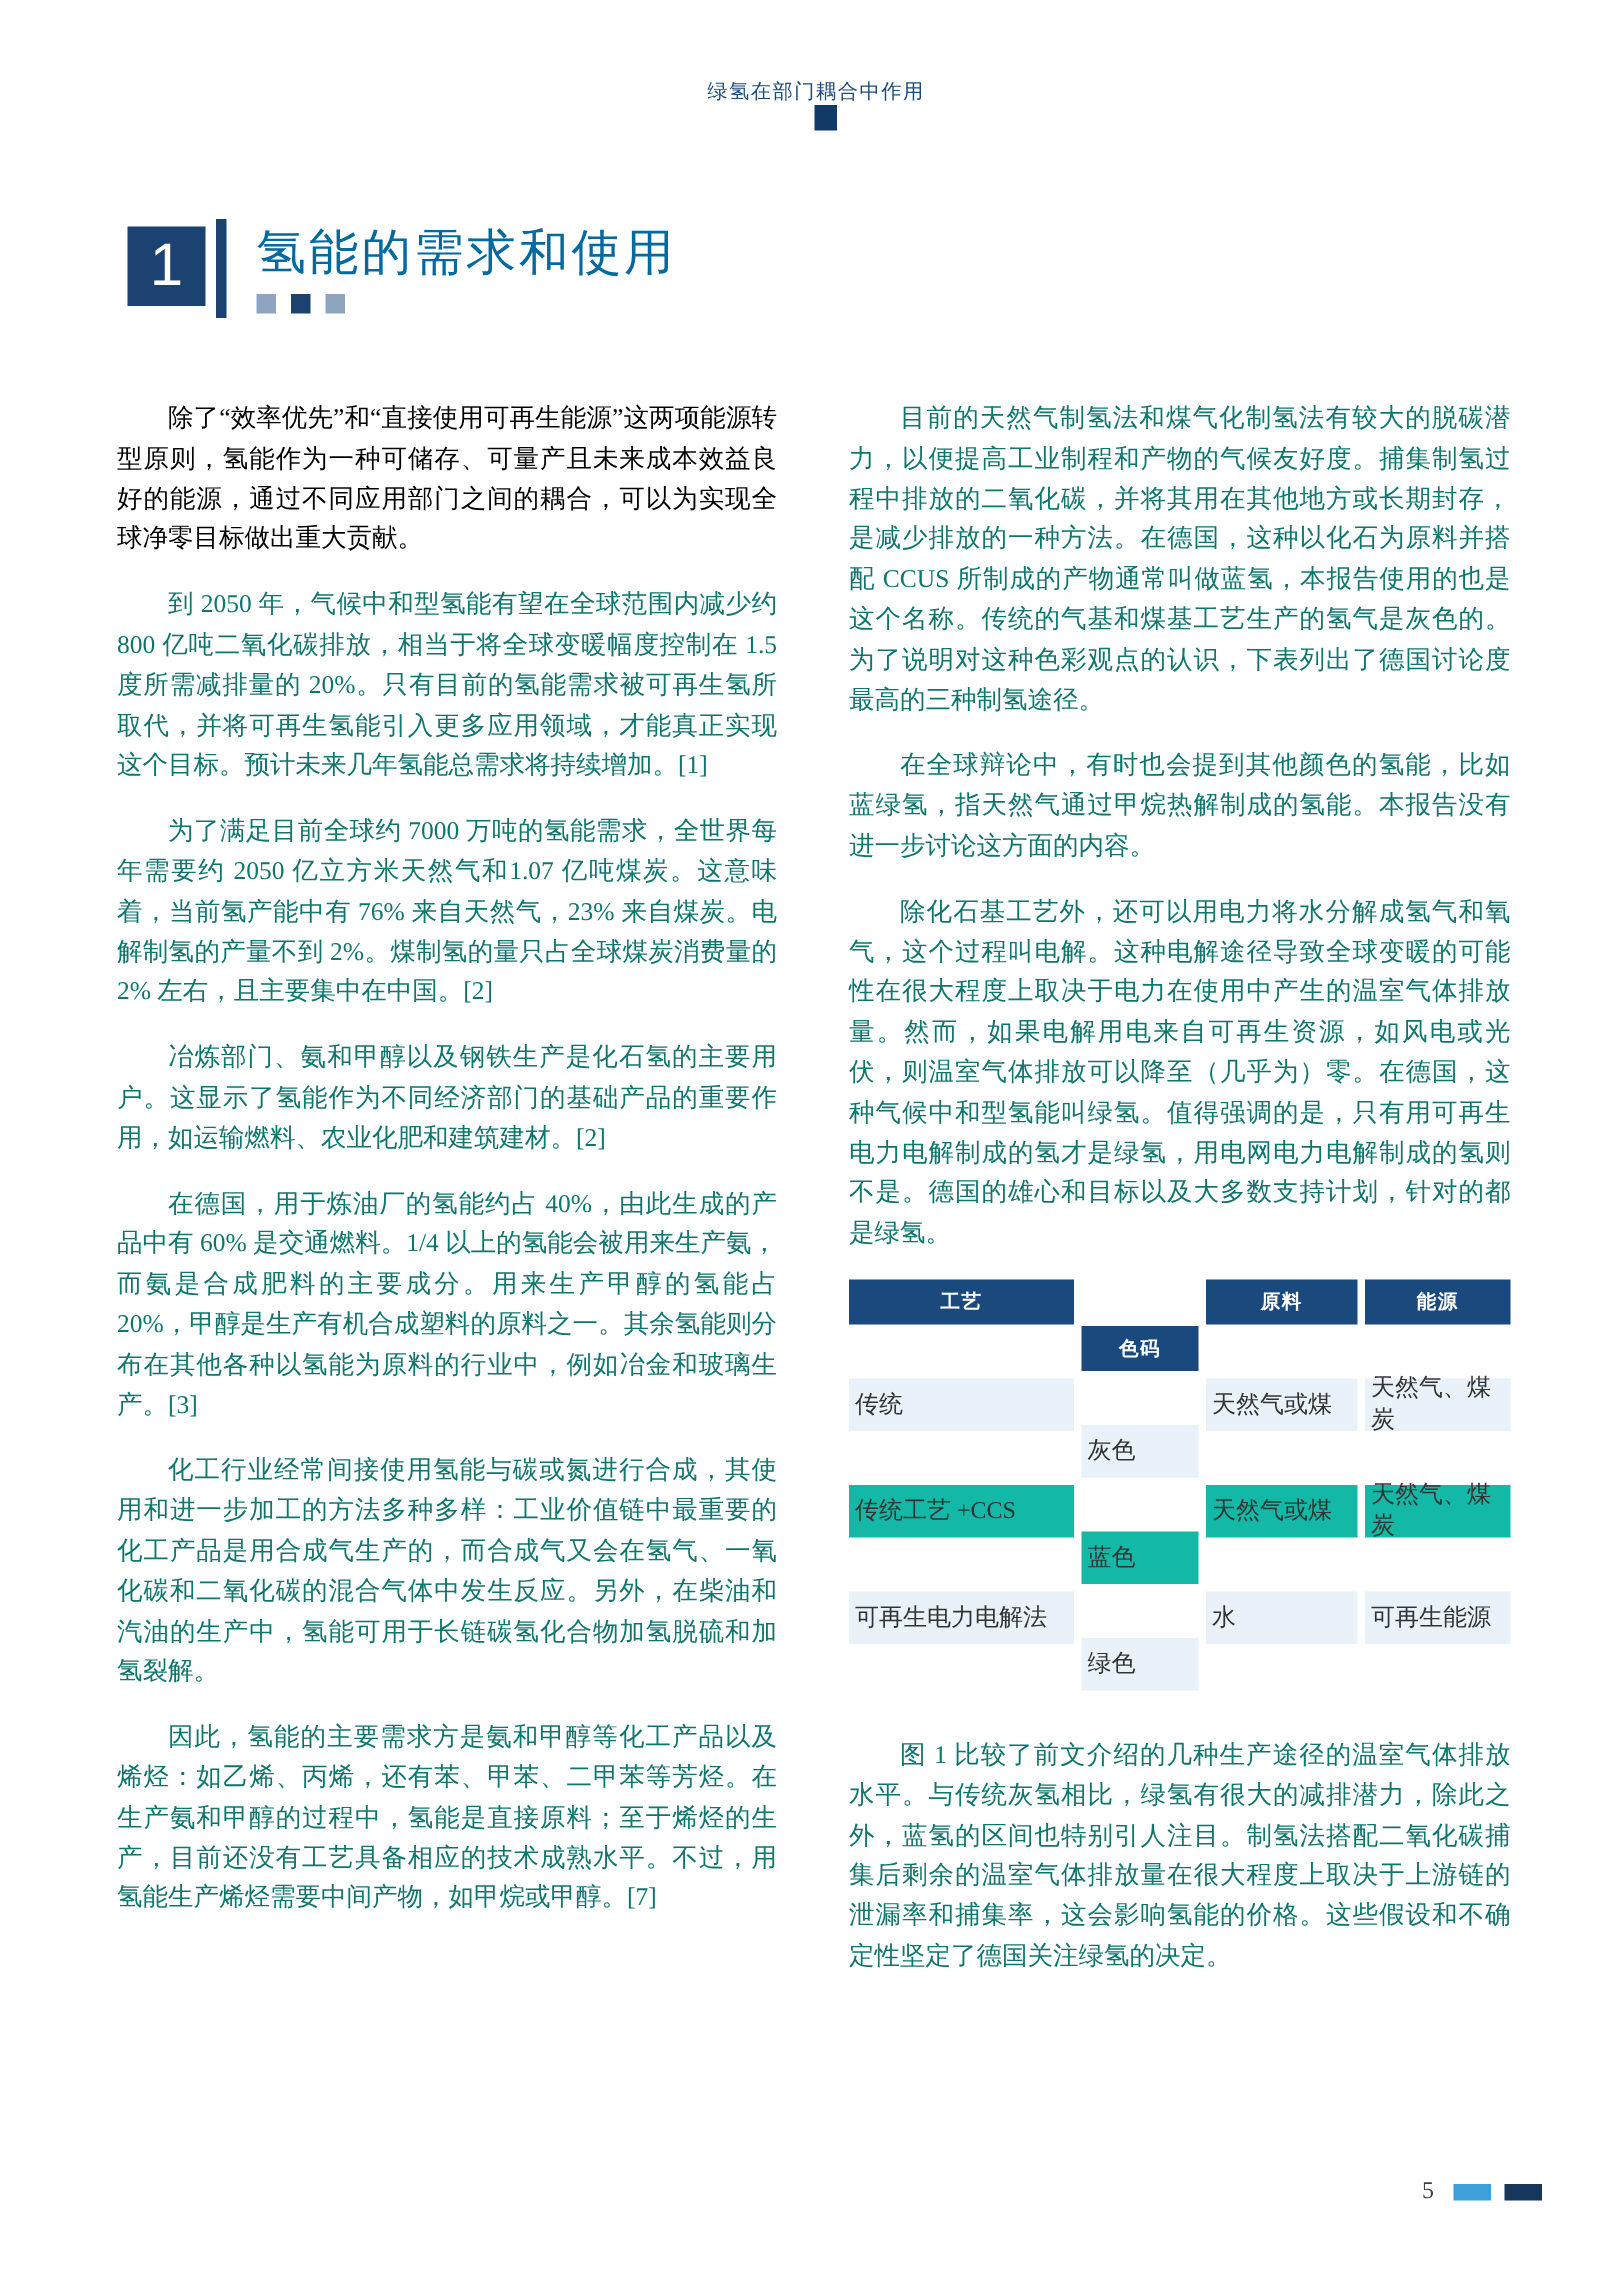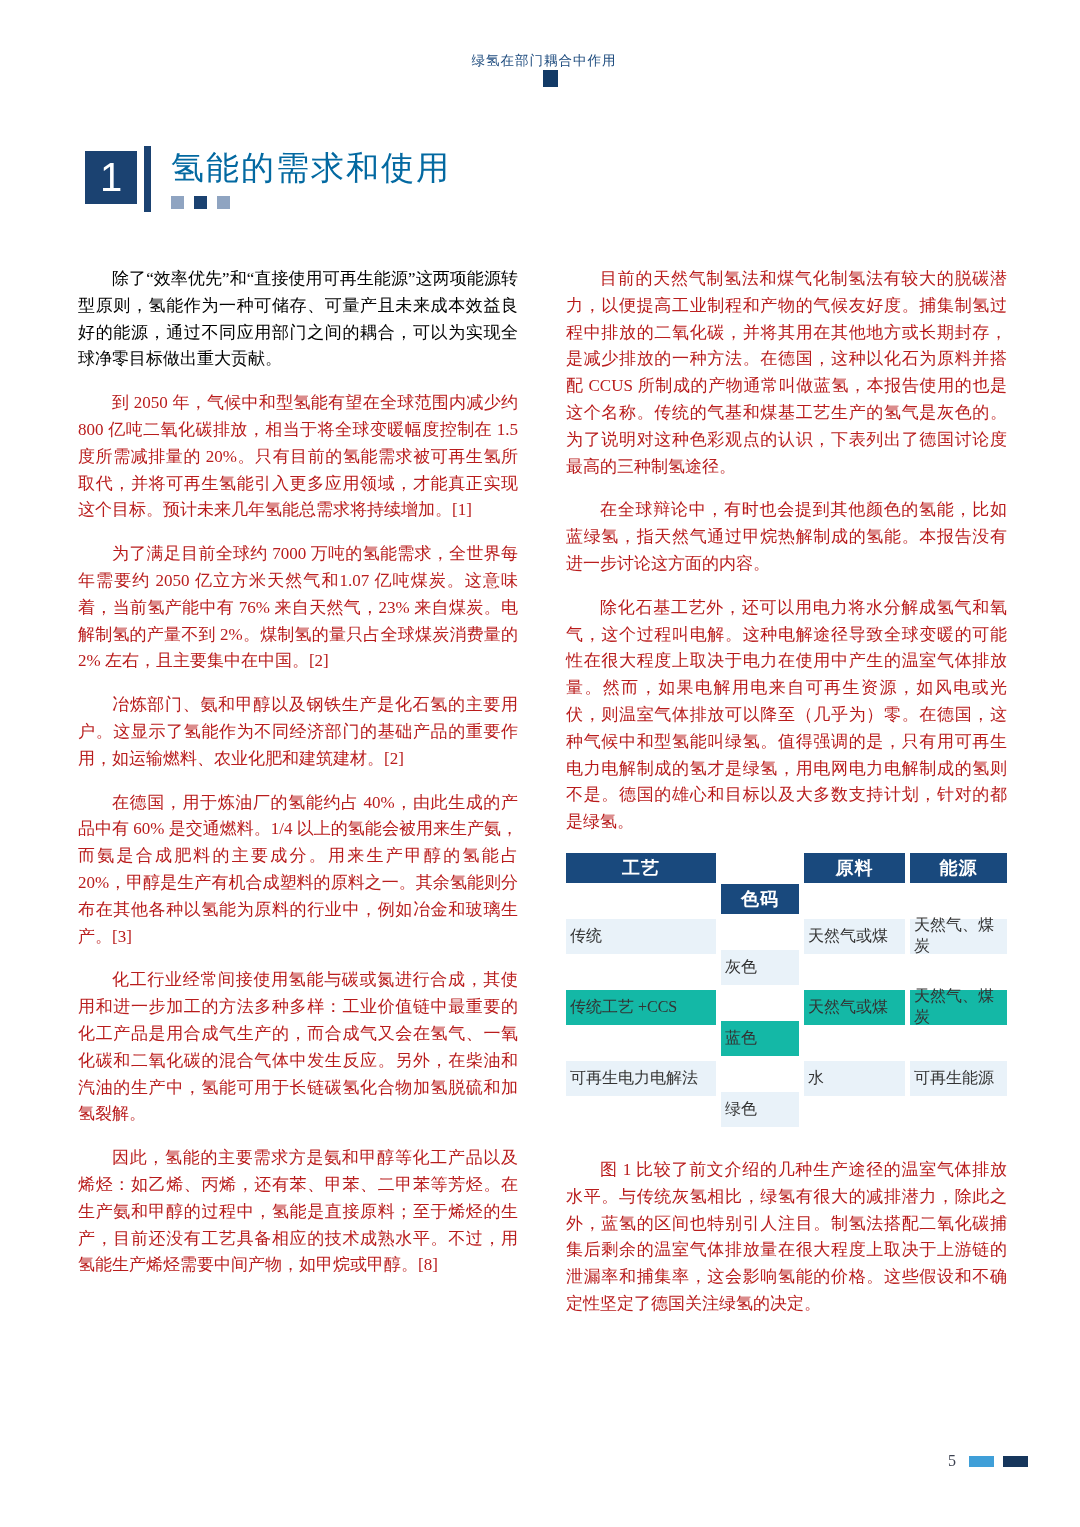--- a/index.html
+++ b/index.html
@@ -46,33 +46,33 @@
   .sq.light { background:#8fa4c1; }
   .sq.dark  { background:#1b4271; }
   
   .col { position:absolute; top:266px; width:440px; }
   .col-left  { left:78px; }
   .col-right { left:566px; width:441px; }
   .para {
     font-size:17px; line-height:26.8px;
     text-align:justify; text-indent:2em;
     margin-bottom:17px;
-    color:#b91c1c;
+    color:#0f766e;
   }
   .para.blue { color:#000000; }
   
   .pathway-table { margin:14px 0 30px; font-size:16px; }
   .t-row { display:flex; gap:5px; margin-bottom:5px; }
   .t-cell { display:flex; align-items:center; }
   .c0 { width:150px; } .c1 { width:78px;margin-top:31px; } .c2 { width:101px; } .c3 { flex:1; }
   .t-head .t-cell {
     background:#19497d; color:#ffffff;
     font-family:"Liberation Sans","DejaVu Sans",sans-serif;
     font-weight:bold; justify-content:center;
-    height:30px; font-size:18px; letter-spacing:1px;
+    height:30px; font-size:13px; letter-spacing:1px;
   }
   .t-body .t-cell {
     height:35px; padding:0 4px; color:#333333;
     font-family:"Liberation Serif","DejaVu Serif",serif;
   }
   .r-light .t-cell { background:#e9f2f9; }
   .r-mid   .t-cell { background:#14b8a6; }
   
   .page-footer {
     position:absolute; top:1452px; right:52px;
@@ -109,21 +109,21 @@
     </div>
   </section>
 
   <div class="col col-left">
     <p class="para blue">除了“效率优先”和“直接使用可再生能源”这两项能源转型原则，氢能作为一种可储存、可量产且未来成本效益良好的能源，通过不同应用部门之间的耦合，可以为实现全球净零目标做出重大贡献。</p>
     <p class="para">到 2050 年，气候中和型氢能有望在全球范围内减少约 800 亿吨二氧化碳排放，相当于将全球变暖幅度控制在 1.5 度所需减排量的 20%。只有目前的氢能需求被可再生氢所取代，并将可再生氢能引入更多应用领域，才能真正实现这个目标。预计未来几年氢能总需求将持续增加。[1]</p>
     <p class="para">为了满足目前全球约 7000 万吨的氢能需求，全世界每年需要约 2050 亿立方米天然气和1.07 亿吨煤炭。这意味着，当前氢产能中有 76% 来自天然气，23% 来自煤炭。电解制氢的产量不到 2%。煤制氢的量只占全球煤炭消费量的 2% 左右，且主要集中在中国。[2]</p>
     <p class="para">冶炼部门、氨和甲醇以及钢铁生产是化石氢的主要用户。这显示了氢能作为不同经济部门的基础产品的重要作用，如运输燃料、农业化肥和建筑建材。[2]</p>
     <p class="para">在德国，用于炼油厂的氢能约占 40%，由此生成的产品中有 60% 是交通燃料。1/4 以上的氢能会被用来生产氨，而氨是合成肥料的主要成分。用来生产甲醇的氢能占 20%，甲醇是生产有机合成塑料的原料之一。其余氢能则分布在其他各种以氢能为原料的行业中，例如冶金和玻璃生产。[3]</p>
     <p class="para">化工行业经常间接使用氢能与碳或氮进行合成，其使用和进一步加工的方法多种多样：工业价值链中最重要的化工产品是用合成气生产的，而合成气又会在氢气、一氧化碳和二氧化碳的混合气体中发生反应。另外，在柴油和汽油的生产中，氢能可用于长链碳氢化合物加氢脱硫和加氢裂解。</p>
-    <p class="para">因此，氢能的主要需求方是氨和甲醇等化工产品以及烯烃：如乙烯、丙烯，还有苯、甲苯、二甲苯等芳烃。在生产氨和甲醇的过程中，氢能是直接原料；至于烯烃的生产，目前还没有工艺具备相应的技术成熟水平。不过，用氢能生产烯烃需要中间产物，如甲烷或甲醇。[8]</p>
+    <p class="para">因此，氢能的主要需求方是氨和甲醇等化工产品以及烯烃：如乙烯、丙烯，还有苯、甲苯、二甲苯等芳烃。在生产氨和甲醇的过程中，氢能是直接原料；至于烯烃的生产，目前还没有工艺具备相应的技术成熟水平。不过，用氢能生产烯烃需要中间产物，如甲烷或甲醇。[7]</p>
   </div>
 
   <div class="col col-right">
     <p class="para">目前的天然气制氢法和煤气化制氢法有较大的脱碳潜力，以便提高工业制程和产物的气候友好度。捕集制氢过程中排放的二氧化碳，并将其用在其他地方或长期封存，是减少排放的一种方法。在德国，这种以化石为原料并搭配 CCUS 所制成的产物通常叫做蓝氢，本报告使用的也是这个名称。传统的气基和煤基工艺生产的氢气是灰色的。为了说明对这种色彩观点的认识，下表列出了德国讨论度最高的三种制氢途径。</p>
     <p class="para">在全球辩论中，有时也会提到其他颜色的氢能，比如蓝绿氢，指天然气通过甲烷热解制成的氢能。本报告没有进一步讨论这方面的内容。</p>
     <p class="para">除化石基工艺外，还可以用电力将水分解成氢气和氧气，这个过程叫电解。这种电解途径导致全球变暖的可能性在很大程度上取决于电力在使用中产生的温室气体排放量。然而，如果电解用电来自可再生资源，如风电或光伏，则温室气体排放可以降至（几乎为）零。在德国，这种气候中和型氢能叫绿氢。值得强调的是，只有用可再生电力电解制成的氢才是绿氢，用电网电力电解制成的氢则不是。德国的雄心和目标以及大多数支持计划，针对的都是绿氢。</p>
 
     <div class="pathway-table">
       <div class="t-row t-head">
         <div class="t-cell c0">工艺</div>

